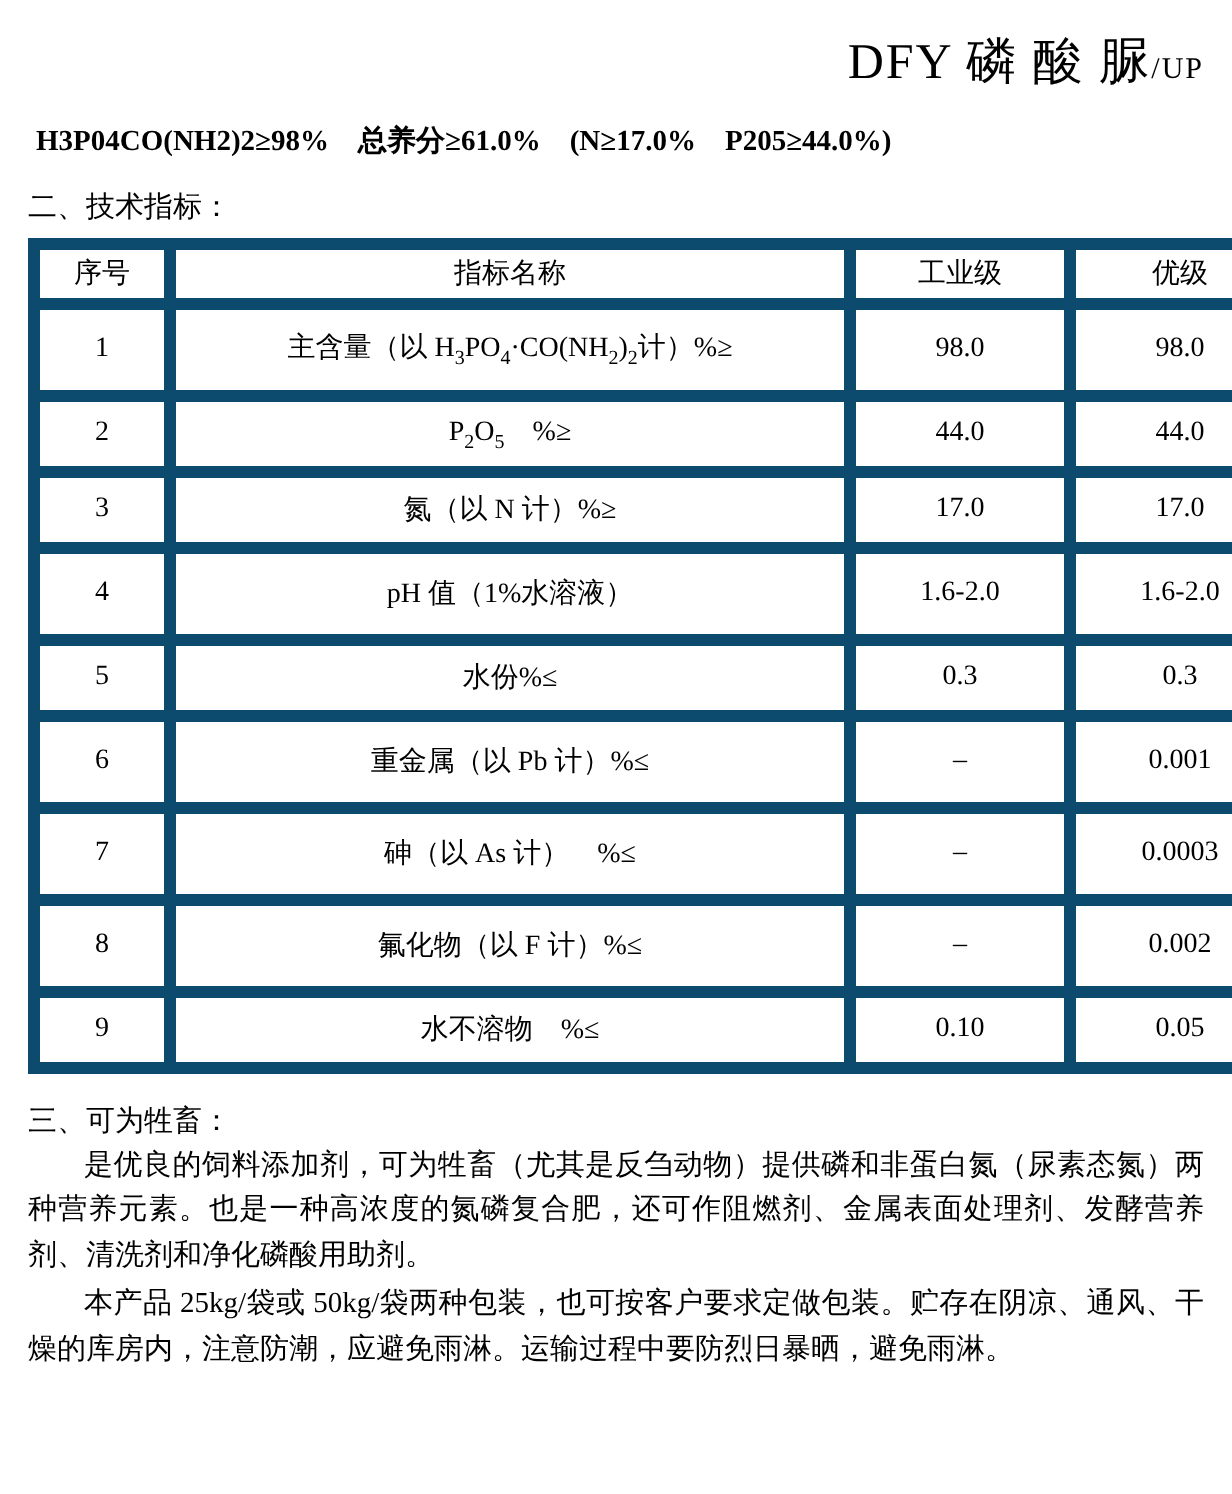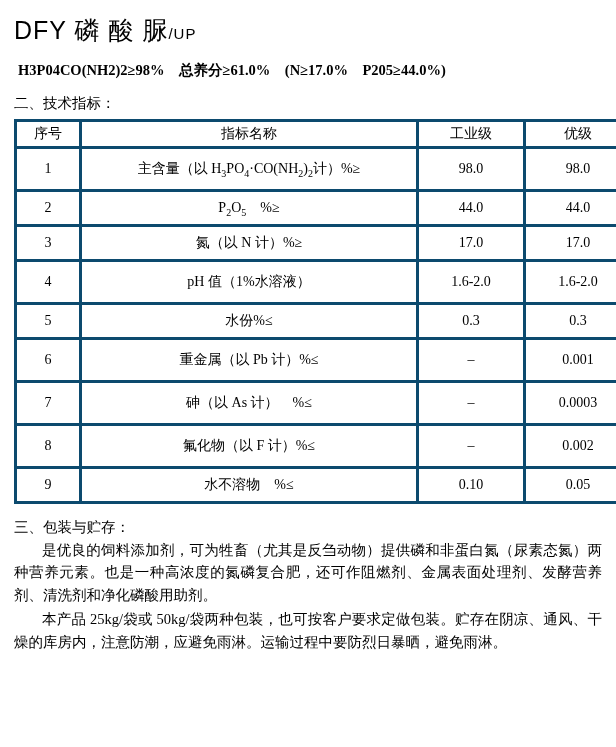--- a/index.html
+++ b/index.html
@@ -16,25 +16,25 @@
     overflow: hidden;
   }
   .page {
     width: 616px;
     height: 747px;
     box-sizing: border-box;
     padding: 8px 14px 0 14px;
     position: relative;
   }
   .title {
-    text-align: left;
+    text-align: right;
     font-size: 25px;
     letter-spacing: 1px;
     margin: 6px 0 2px 0;
-    font-family: Liberation Sans, sans-serif;
+    font-family: Liberation Serif, serif;
   }
   .title .up {
     font-size: 15px;
     vertical-align: baseline;
   }
   .formula {
     font-size: 14.5px;
     margin: 14px 0 0 4px;
     letter-spacing: 0px;
     white-space: nowrap;
@@ -53,21 +53,21 @@
   .indent-first {
     text-indent: 28px;
   }
   table.spec {
     border-collapse: collapse;
     width: 588px;
     margin: 6px 0 0 0;
     table-layout: fixed;
   }
   table.spec td, table.spec th {
-    border: 3px solid #0c4a6e;
+    border: 6px solid #0c4a6e;
     font-size: 14px;
     font-weight: normal;
     text-align: center;
     padding: 3px 2px;
     font-family: "Liberation Serif", "DejaVu Serif", serif;
   }
   table.spec .c0 { width: 58px; }
   table.spec .c1 { width: 330px; }
   table.spec .c2 { width: 100px; margin-top: 44px; }
   table.spec .c3 { width: 100px; }
@@ -149,18 +149,18 @@
         </tr>
         <tr class="trow">
           <td class="c0">9</td>
           <td class="c1">水不溶物　%≤</td>
           <td class="c2">0.10</td>
           <td class="c3">0.05</td>
         </tr>
       </tbody>
   </table>
 
-  <div class="sec-head">三、包装与贮存：</div>
+  <div class="sec-head">三、可为牲畜：</div>
   <div class="para indent-first">是优良的饲料添加剂，可为牲畜（尤其是反刍动物）提供磷和非蛋白氮（尿素态氮）两种营养元素。也是一种高浓度的氮磷复合肥，还可作阻燃剂、金属表面处理剂、发酵营养剂、清洗剂和净化磷酸用助剂。</div>
 
   <div class="para indent-first">本产品 25kg/袋或 50kg/袋两种包装，也可按客户要求定做包装。贮存在阴凉、通风、干燥的库房内，注意防潮，应避免雨淋。运输过程中要防烈日暴晒，避免雨淋。</div>
 
 </div>
 
 </body></html>

